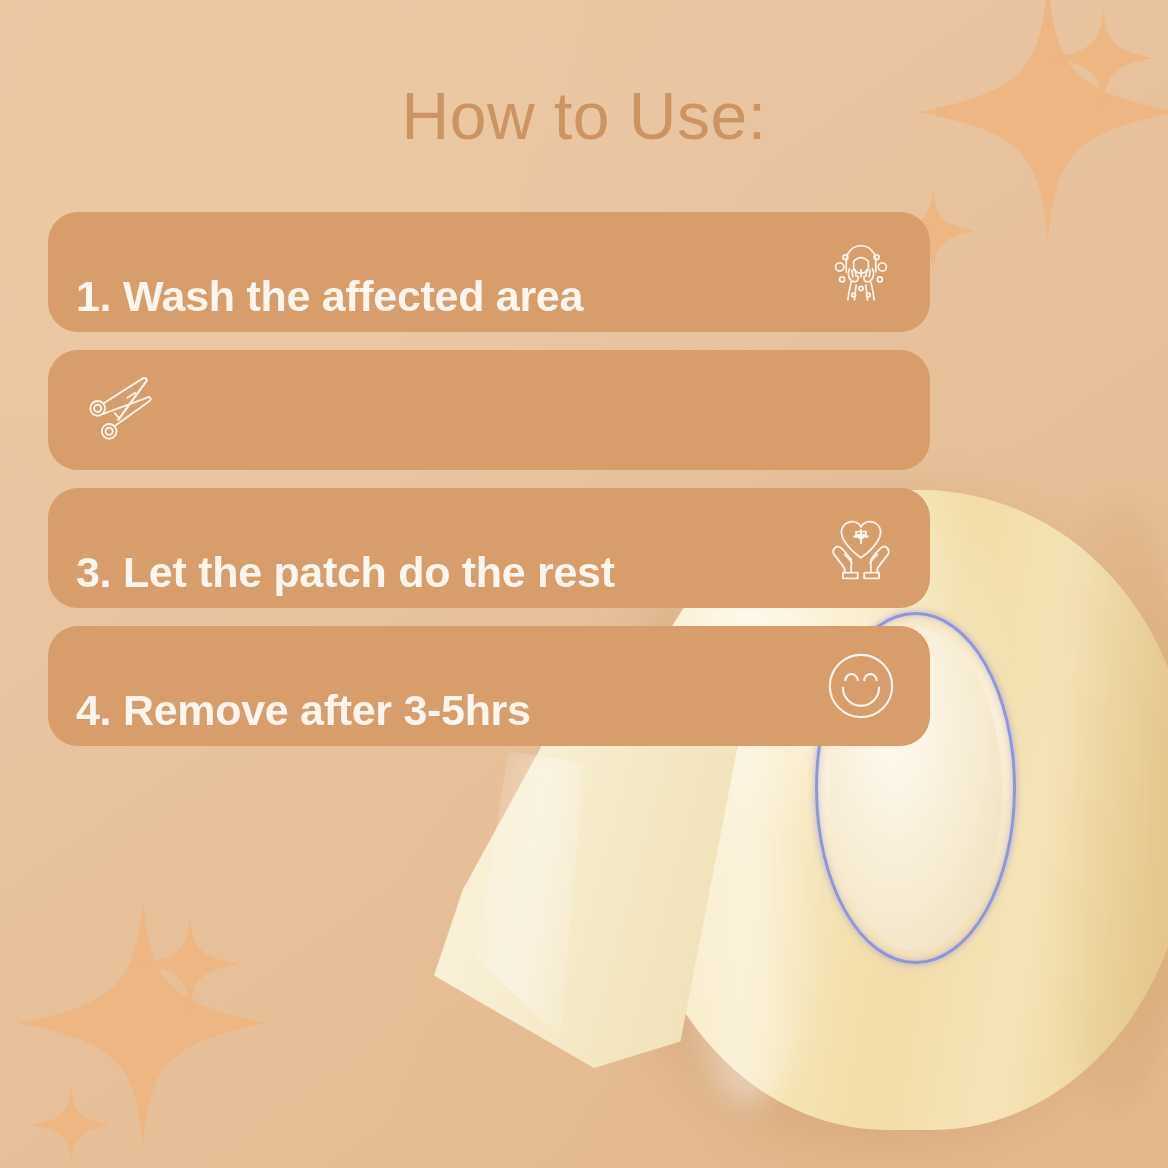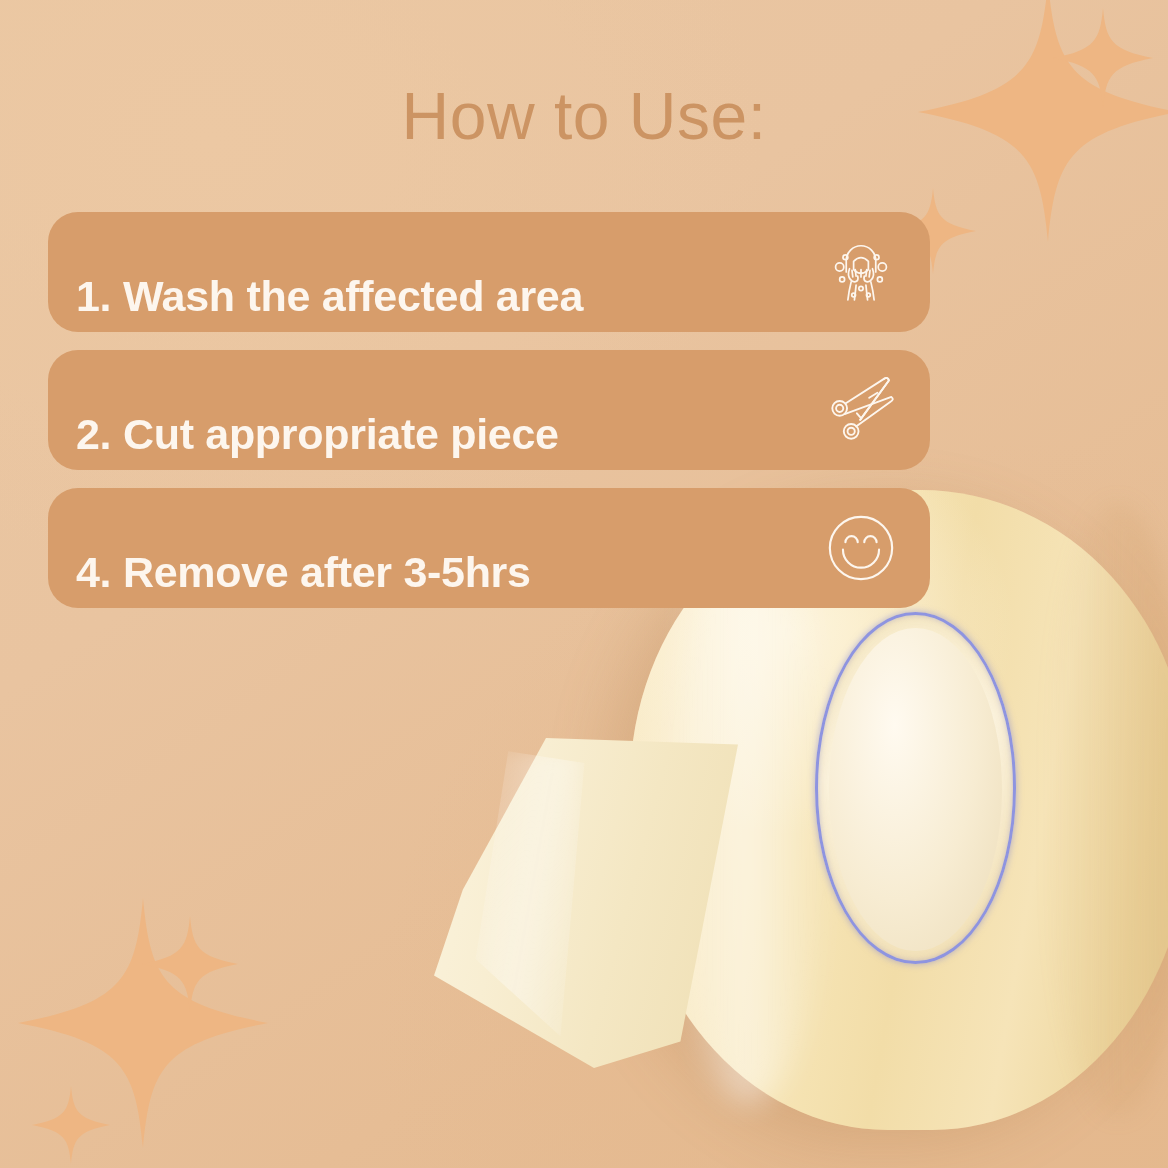--- a/index.html
+++ b/index.html
@@ -199,36 +199,52 @@
           <circle cx="27" cy="59" r="3"></circle>
           <circle cx="73" cy="59" r="3"></circle>
           <circle cx="50" cy="70" r="2.6"></circle>
           <circle cx="41" cy="78" r="2.3"></circle>
           <circle cx="59" cy="78" r="2.3"></circle>
         </svg>
       </div>
     </div>
 
     <div class="step">
-      <div class="step-label">2. Cut appropriate piece</div>
       <div class="step-icon">
         <svg viewBox="0 0 100 100" fill="none" stroke="#fdf6ee" stroke-width="2.3" stroke-linecap="round" stroke-linejoin="round">
           <circle cx="24" cy="48" r="9"></circle>
           <circle cx="24" cy="48" r="4.4"></circle>
           <circle cx="38" cy="76" r="9"></circle>
           <circle cx="38" cy="76" r="4.4"></circle>
           <path d="M31 42 L78 12 q5 -3 6 2 L49 62"></path>
           <path d="M78 12 q5 -3 6 2 L49 62"></path>
           <path d="M44 70 L86 40 q5 -3 1 -6 L30 55"></path>
           <path d="M45 54 l5 6"></path>
           <path d="M60 35 l10 -6"></path>
         </svg>
       </div>
     </div>
 
+    <div class="step">
+      <div class="step-label">3. Let the patch do the rest</div>
+      <div class="step-icon">
+        <svg viewBox="0 0 100 100" fill="none" stroke="#fdf6ee" stroke-width="2.3" stroke-linecap="round" stroke-linejoin="round">
+          <path d="M50 62 C50 62 26 46 26 30 a13 13 0 0 1 24 -6 a13 13 0 0 1 24 6 C74 46 50 62 50 62 Z"></path>
+          <path d="M50 28 v16 M42 36 h16"></path>
+          <path d="M50 28 v16 M42 36 h16" stroke-width="2.3"></path>
+          <path d="M44 30 h12 v4 h-4 v4 h-4 v-4 h-4 z" stroke-width="2.1"></path>
+          <path d="M38 80 V64 q-6 -8 -11 -13 q-5 -5 -9 -1 q-4 4 0 9 q8 10 12 16 v5"></path>
+          <path d="M62 80 V64 q6 -8 11 -13 q5 -5 9 -1 q4 4 0 9 q-8 10 -12 16 v5"></path>
+          <path d="M30 58 q6 5 9 10"></path>
+          <path d="M70 58 q-6 5 -9 10"></path>
+          <rect x="28" y="80" width="18" height="7"></rect>
+          <rect x="54" y="80" width="18" height="7"></rect>
+        </svg>
+      </div>
+    </div>
 
     <div class="step">
       <div class="step-label">4. Remove after 3-5hrs</div>
       <div class="step-icon">
         <svg viewBox="0 0 100 100" fill="none" stroke="#fdf6ee" stroke-width="2.6" stroke-linecap="round" stroke-linejoin="round">
           <circle cx="50" cy="50" r="38"></circle>
           <path d="M31 43 a7.5 7.5 0 0 1 15 0"></path>
           <path d="M54 43 a7.5 7.5 0 0 1 15 0"></path>
           <path d="M28 52 a22 22 0 0 0 44 0"></path>
         </svg>

